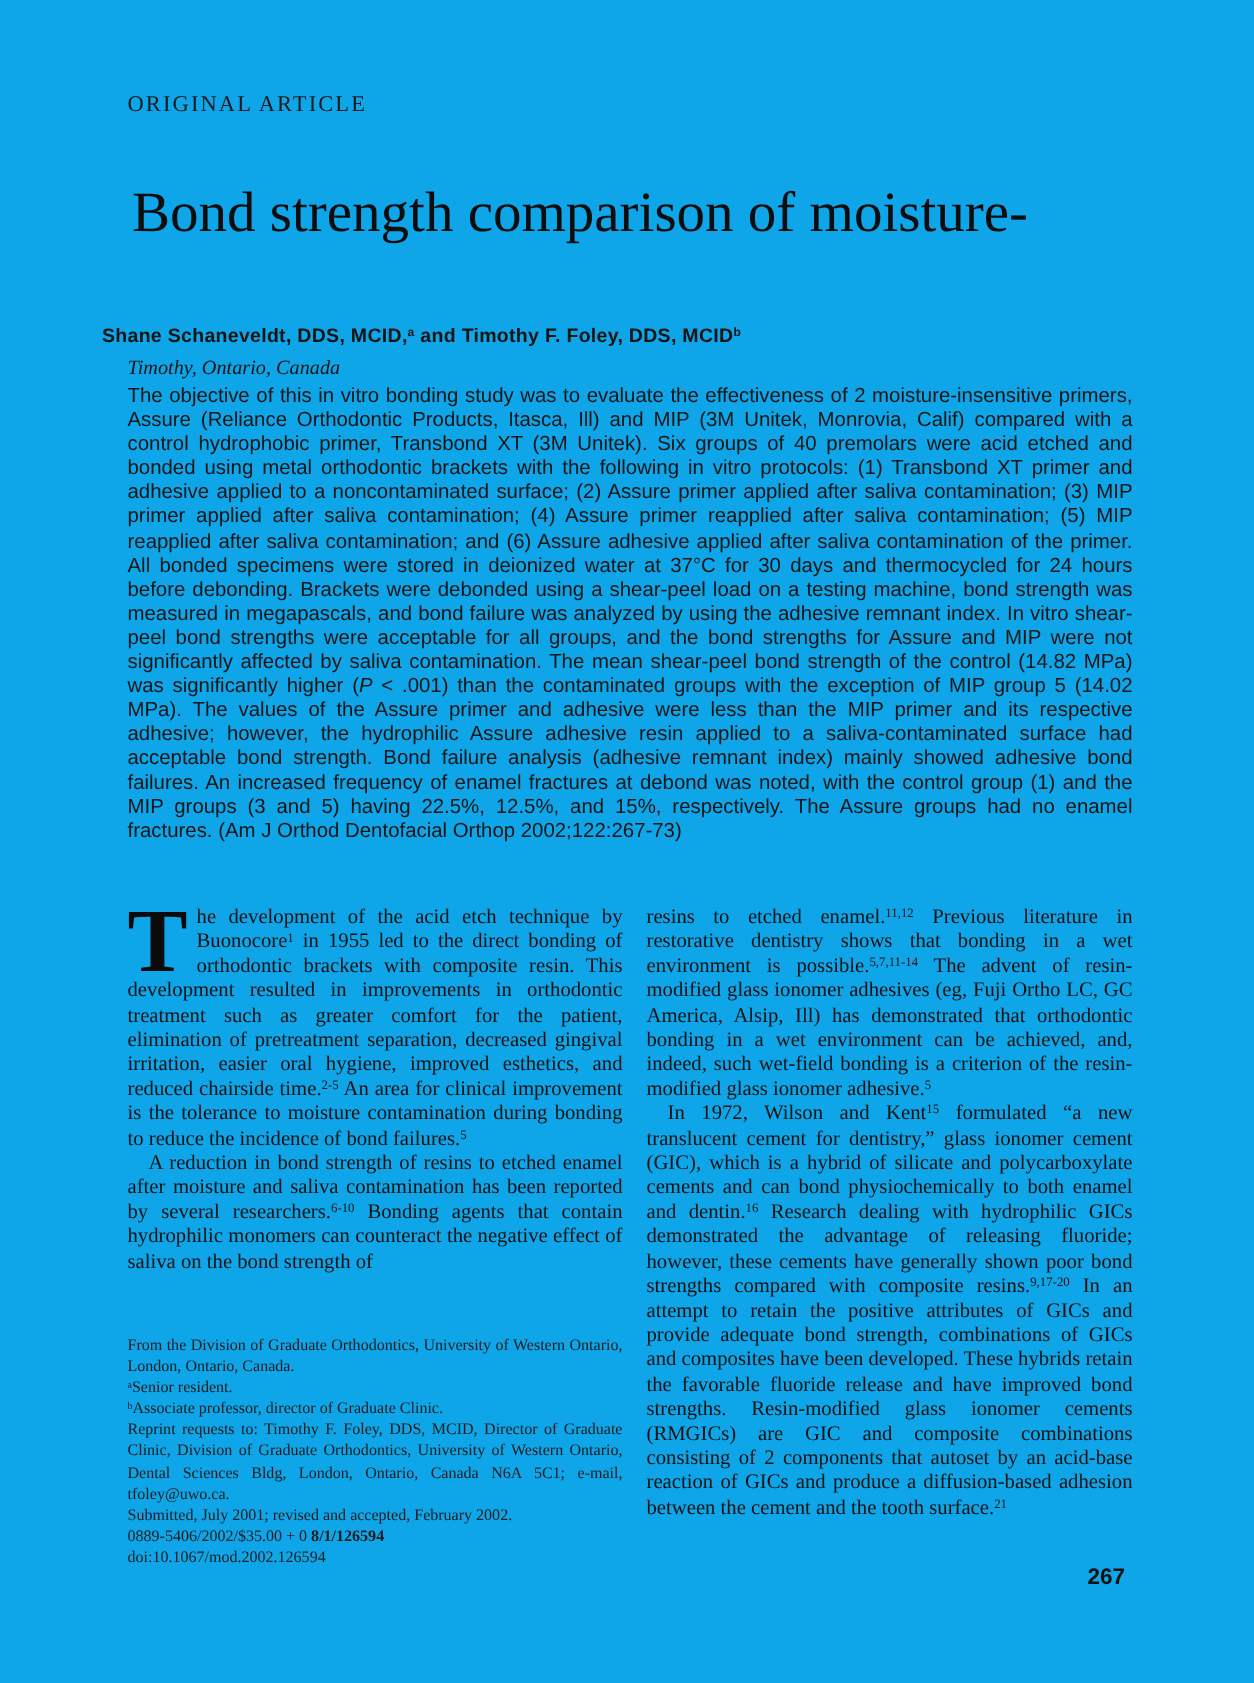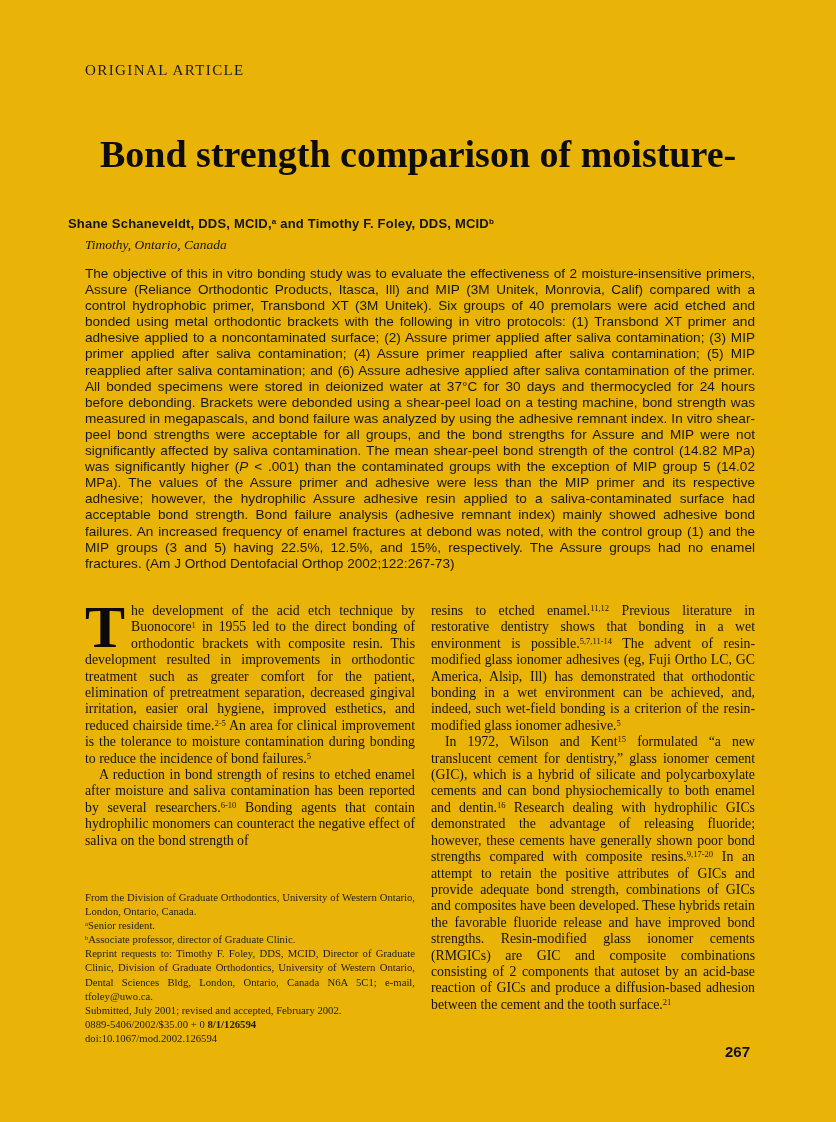--- a/index.html
+++ b/index.html
@@ -1,38 +1,38 @@
 <!DOCTYPE html>
 <html><head>
 <meta charset="utf-8">
 <style>
   html, body { margin: 0; padding: 0; background: #ffffff; }
   .page {
     position: relative;
     width: 836px;
     height: 1122px;
-    background: #eab308;
+    background: #0ea5e9;
     color: #141414;
     font-family: "Liberation Serif", serif;
     overflow: hidden;
   }
   .eyebrow {
     position: absolute;
     left: 85px; top: 62px;
     font-family: "Liberation Serif", serif;
     font-size: 15px;
     letter-spacing: 1.4px;
     color: #1a1a1a;
   }
   .title {
     position: absolute;
     left: 84px; top: 120px;
-    margin: 16px;
+    margin: 4px;
     font-family: "Liberation Serif", serif;
-    font-weight: bold;
+    font-weight: normal;
     font-size: 38px;
     line-height: 37px;
     color: #0d0d0d;
     text-align: right;
   }
   .title .title-line { display: block; }
   .authors {
     position: absolute;
     left: 68px; top: 216px;
     font-family: "Liberation Sans", sans-serif;
@@ -44,21 +44,21 @@
   .city {
     position: absolute;
     left: 85px; top: 237px;
     font-family: "Liberation Serif", serif;
     font-style: italic;
     font-size: 13.5px;
     color: #141414;
   }
   .abstract {
     position: absolute;
-    left: 85px; top: 266px;
+    left: 85px; top: 256px;
     width: 670px;
     font-family: "Liberation Sans", sans-serif;
     font-size: 13.6px;
     line-height: 16.1px;
     text-align: justify;
     color: #161616;
   }
   .columns {
     position: absolute;
     left: 85px; top: 603px;

